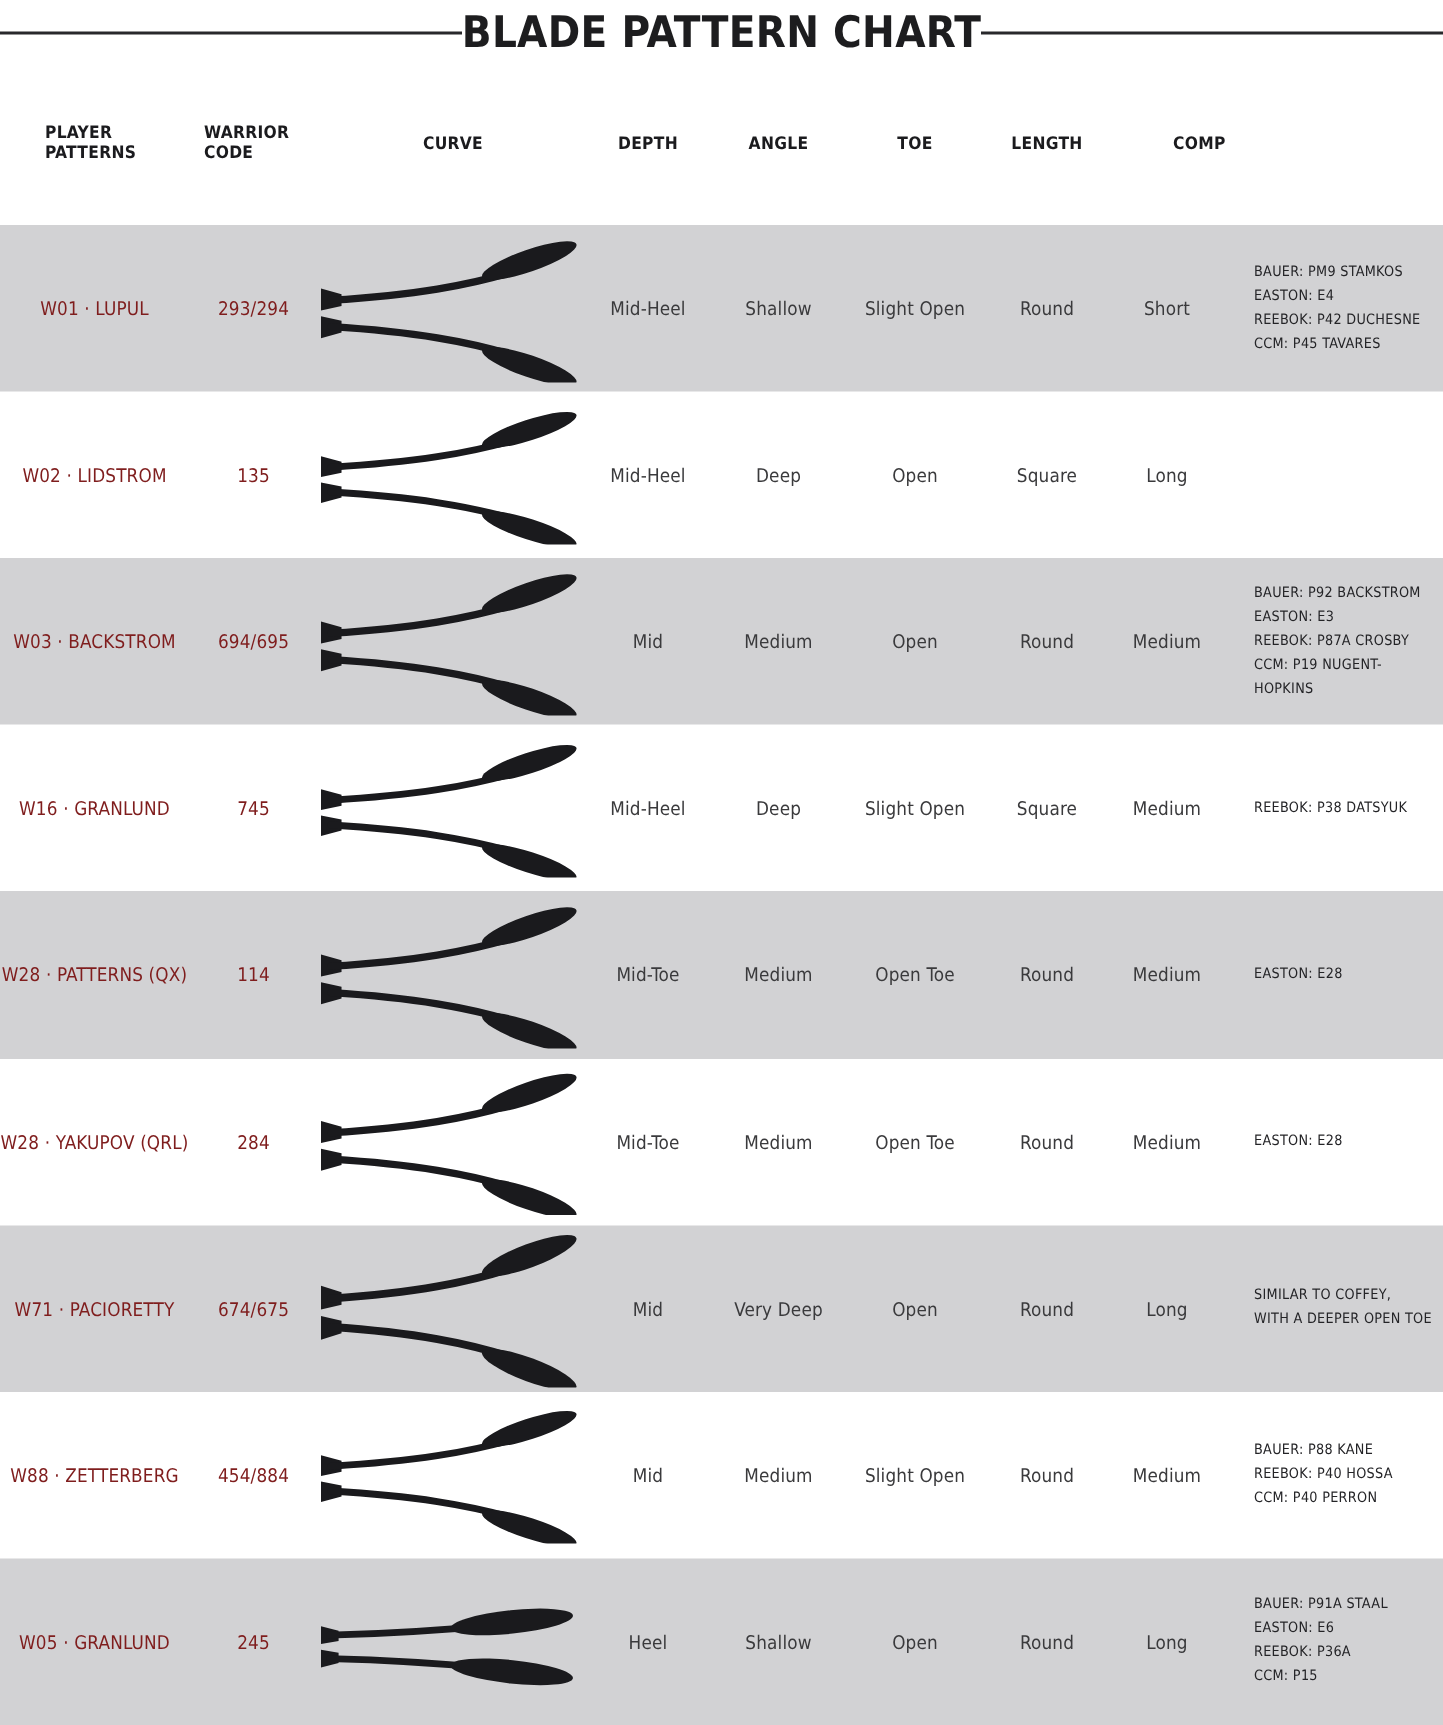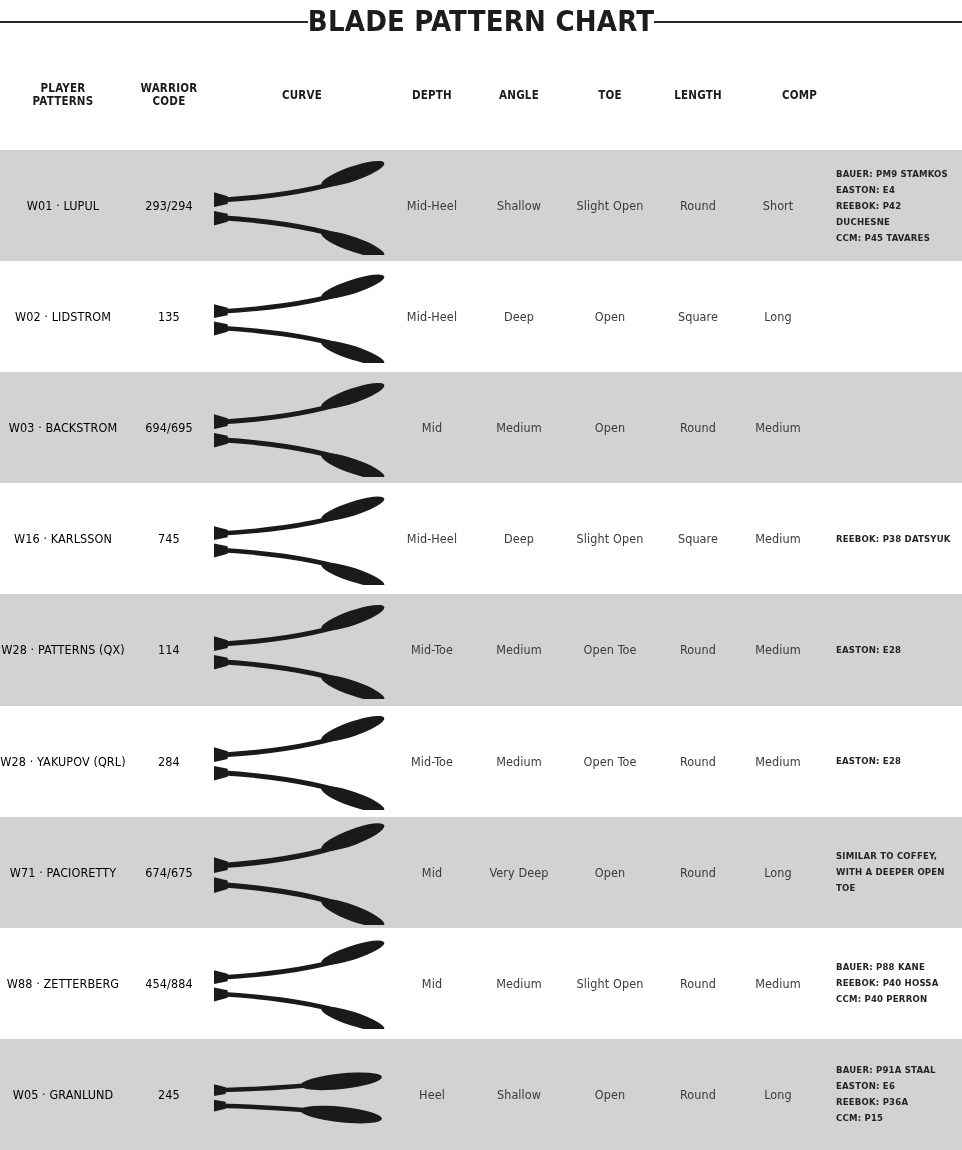--- a/index.html
+++ b/index.html
@@ -6,34 +6,34 @@
   body{
     width:962px;height:1150px;overflow:hidden;background:#ffffff;
     font-family:"DejaVu Sans","Liberation Sans",sans-serif;
     font-stretch:condensed;color:#1d1d1f;
   }
   .title-row{height:40px;display:flex;align-items:center;gap:0;padding-top:3px;box-sizing:border-box}
   .rule{flex:1;height:2px;background:#28282b}
   .page-title{font-size:29px;font-weight:bold;line-height:1;letter-spacing:0.2px;white-space:nowrap}
   .grid{display:grid;grid-template-columns:126px 86px 180px 80px 94px 88px 88px 72px 1fr;align-items:center}
   .thead{height:110px}
-  .hcell{display:flex;justify-content:center;text-align:center;font-weight:bold;
+  .hcell{display:flex;justify-content:center;text-align:left;font-weight:bold;
          font-size:11.5px;line-height:13px;letter-spacing:0.2px;color:#1b1b1e}
   .hcell span{display:inline-block;max-width:66px}
   .h-comp{justify-content:flex-start;padding-left:40px}
   .tbody{height:1000px;display:flex;flex-direction:column}
   .row{flex:1}
   .row.shade{background:#d2d2d4}
   .cell{text-align:center;font-size:12.5px;color:#3a3a3c;letter-spacing:0.1px}
-  .c-player,.c-code{color:#000000}
+  .c-player,.c-code{color:#7f1d1d}
   .c-pattern{display:flex;justify-content:center;align-items:center}
   .blade-svg{width:176px;height:98px;display:block}
   .slim .blade-svg{transform:scaleY(0.94)}
   .deep .blade-svg{transform:scaleY(1.08)}
-  .c-comp{text-align:left;padding-left:22px;padding-right:6px;font-size:9.5px;font-weight:bold;
+  .c-comp{text-align:left;padding-left:22px;padding-right:6px;font-size:9.5px;font-weight:normal;
           line-height:16px;color:#242427;white-space:pre-line;letter-spacing:0.2px}
   .defs{position:absolute;width:0;height:0;overflow:hidden}
 </style>
 </head>
 <body>
 
 <svg class="defs" aria-hidden="true">
   <defs>
     <g id="blade-fork" fill="#1a1a1d" stroke="none">
       <polygon points="0,36 14,40 14,48 0,51"></polygon>
@@ -131,24 +131,28 @@
       <div class="cell c-pattern">
         <svg class="blade-svg" viewBox="0 0 180 100">
             <use href="#blade-fork"></use>
           </svg>
       </div>
       <div class="cell">Mid</div>
       <div class="cell">Medium</div>
       <div class="cell">Open</div>
       <div class="cell">Round</div>
       <div class="cell">Medium</div>
+      <div class="cell c-comp">BAUER: P92 BACKSTROM
+EASTON: E3
+REEBOK: P87A CROSBY
+CCM: P19 NUGENT-HOPKINS</div>
     </div>
 
     <div class="grid row slim">
-      <div class="cell c-player">W16 · KARLSSON</div>
+      <div class="cell c-player">W16 · GRANLUND</div>
       <div class="cell c-code">745</div>
       <div class="cell c-pattern">
         <svg class="blade-svg" viewBox="0 0 180 100">
             <use href="#blade-fork"></use>
           </svg>
       </div>
       <div class="cell">Mid-Heel</div>
       <div class="cell">Deep</div>
       <div class="cell">Slight Open</div>
       <div class="cell">Square</div>

